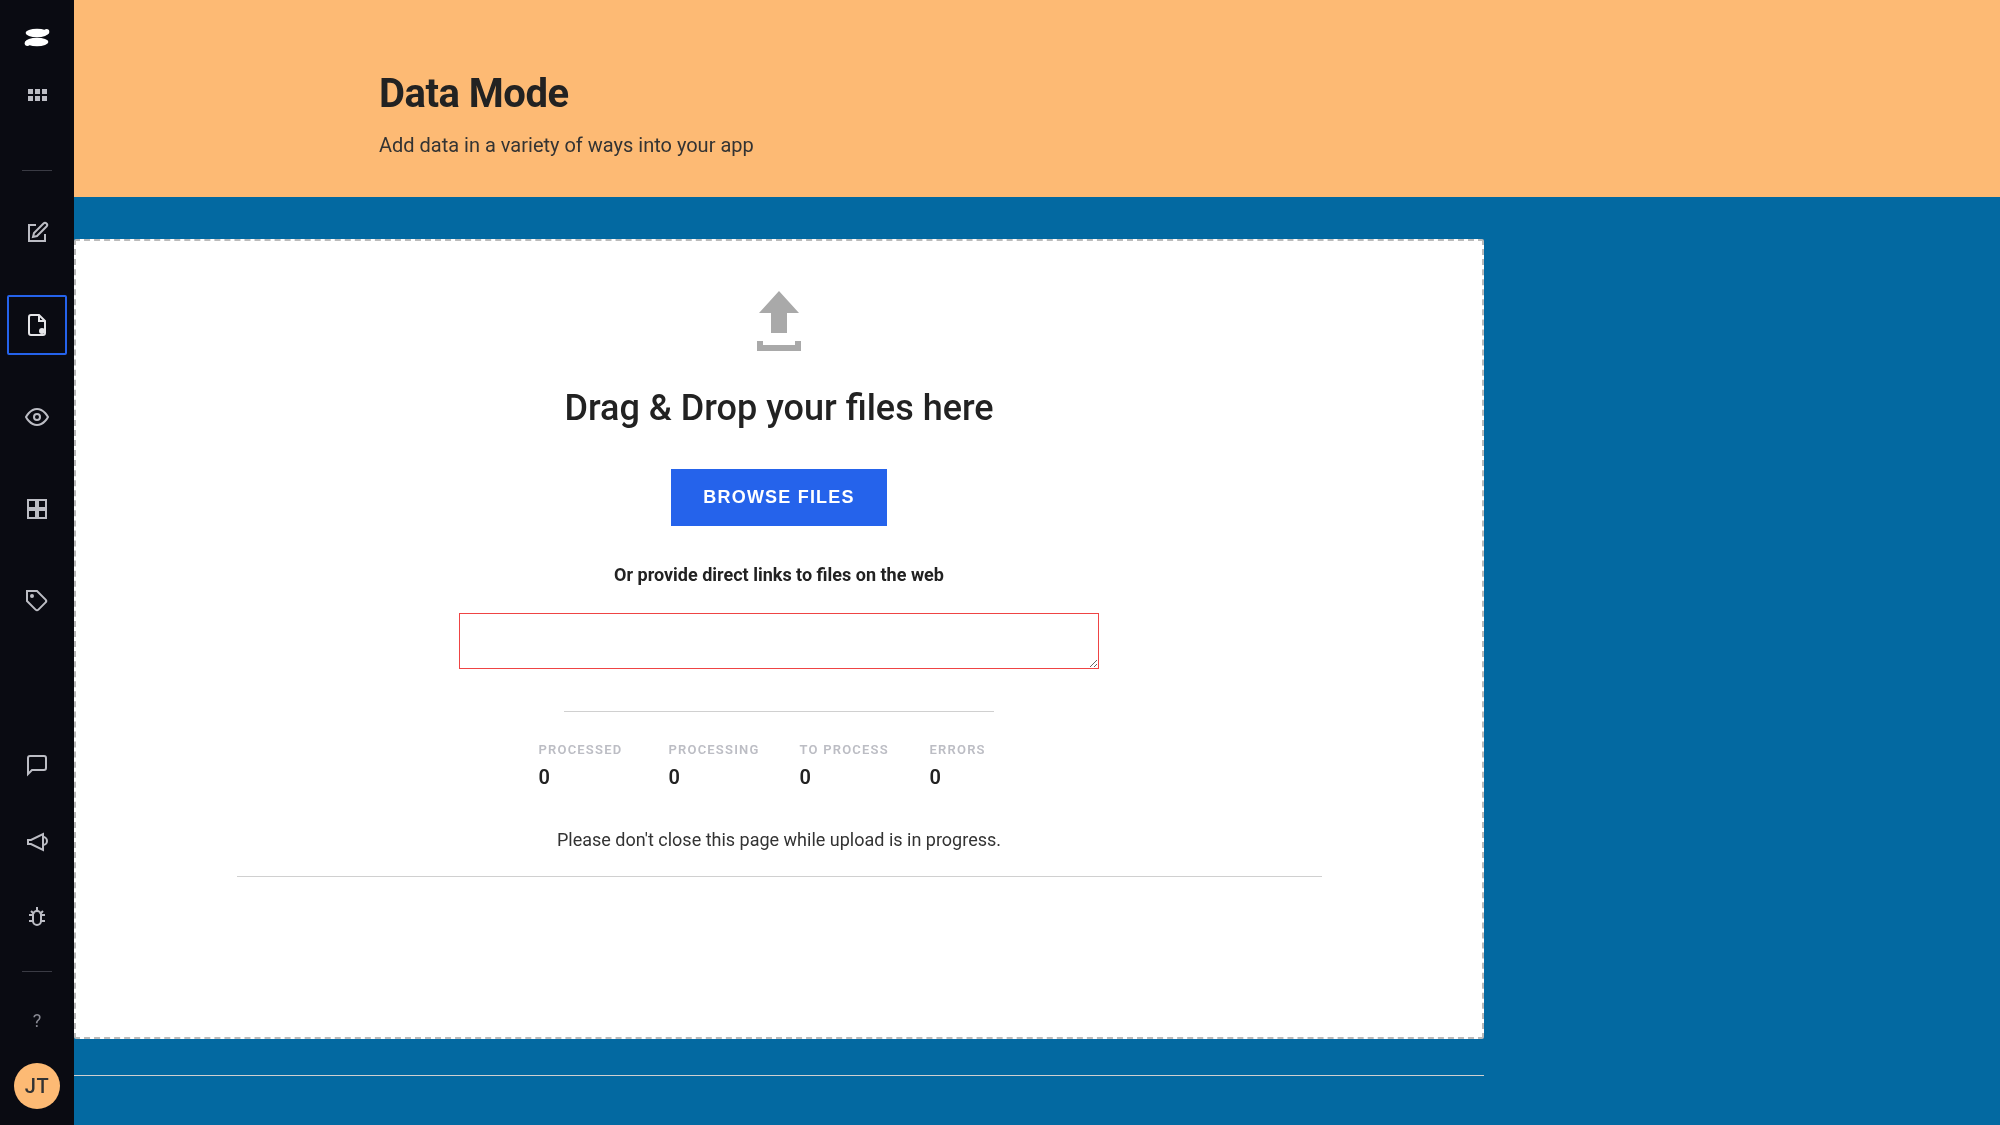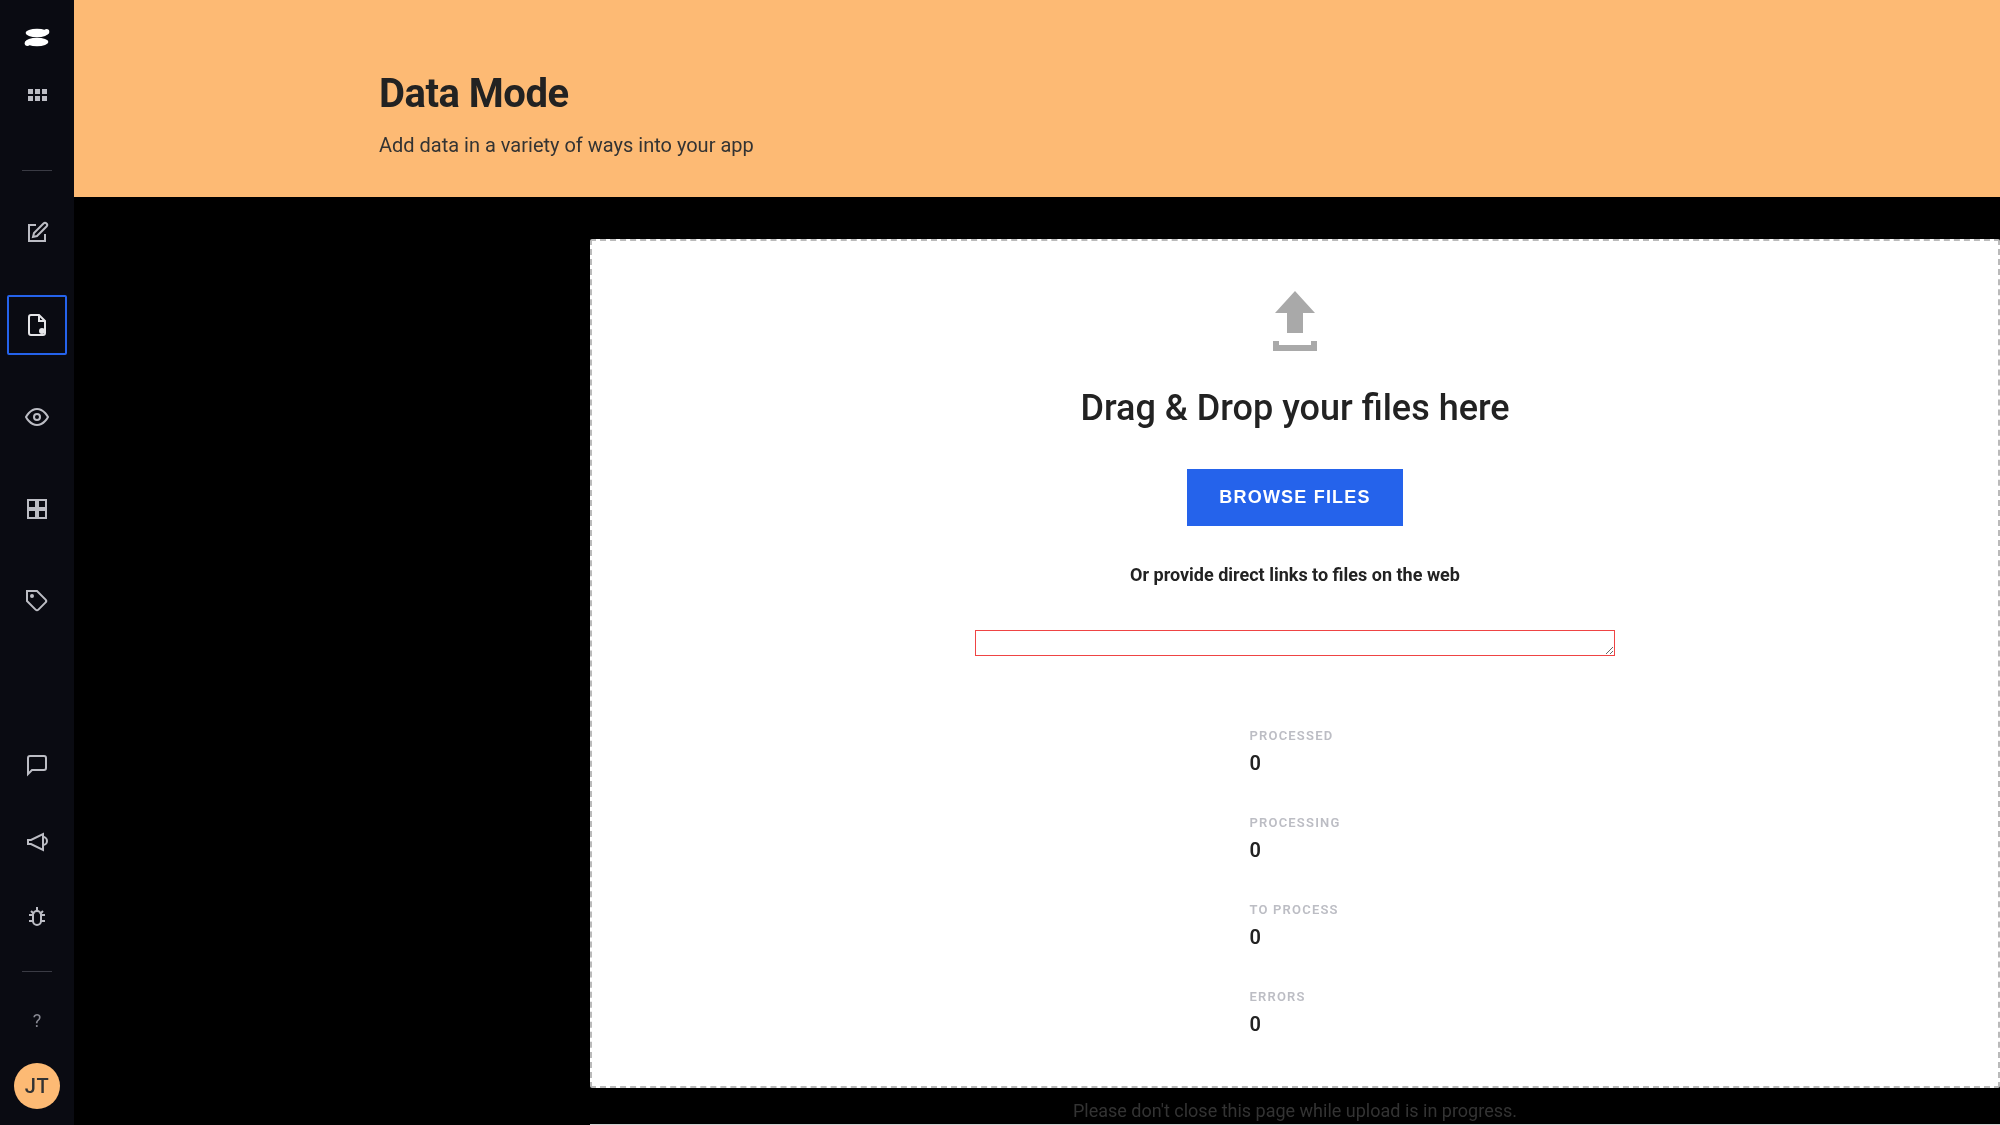--- a/index.html
+++ b/index.html
@@ -90,25 +90,25 @@
       letter-spacing: -0.5px;
       margin-bottom: 16px;
     }
     .page-subtitle {
       font-size: 20px;
       color: #333;
       font-weight: 400;
     }
     .content-area {
       flex: 1;
-      background: #000000;
+      background: #0369a1;
       padding: 42px 0 0 0;
       display: flex;
       flex-direction: column;
-      align-items: flex-end;
+      align-items: flex-start;
       overflow: auto;
     }
     .dropzone {
       width: 1410px;
       min-height: 800px;
       border: 2px dashed #bababa;
       border-radius: 2px;
       background: #fff;
       display: flex;
       flex-direction: column;
@@ -138,21 +138,21 @@
     }
     .supported-formats {
       font-size: 18px;
       color: #333;
       margin-bottom: 24px;
     }
     .or-links {
       font-size: 18px;
       font-weight: 700;
       color: #222;
-      margin-bottom: 45px;
+      margin-bottom: 28px;
     }
     .url-input {
       width: 640px;
       height: 56px;
       border: 1px solid #ef4444;
       padding: 12px;
       font-size: 16px;
       font-family: inherit;
       resize: vertical;
       margin-bottom: 42px;
@@ -164,22 +164,21 @@
     }
     .status-divider {
       width: 430px;
       height: 1px;
       background: #d0d0d0;
       margin-bottom: 30px;
     }
     .status-row {
       display: flex;
       gap: 40px;
-      margin-bottom: 64px;
-      flex-direction: column;
+      margin-bottom: 40px;
     }
     .status-item {
       min-width: 90px;
     }
     .status-label {
       font-size: 13px;
       font-weight: 600;
       letter-spacing: 1.2px;
       color: #bcbdc4;
       margin-bottom: 8px;

